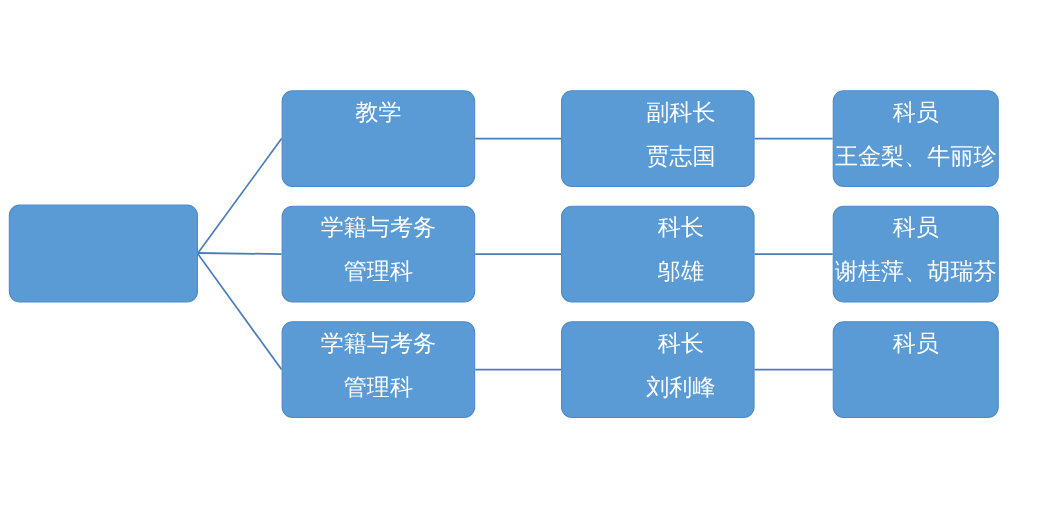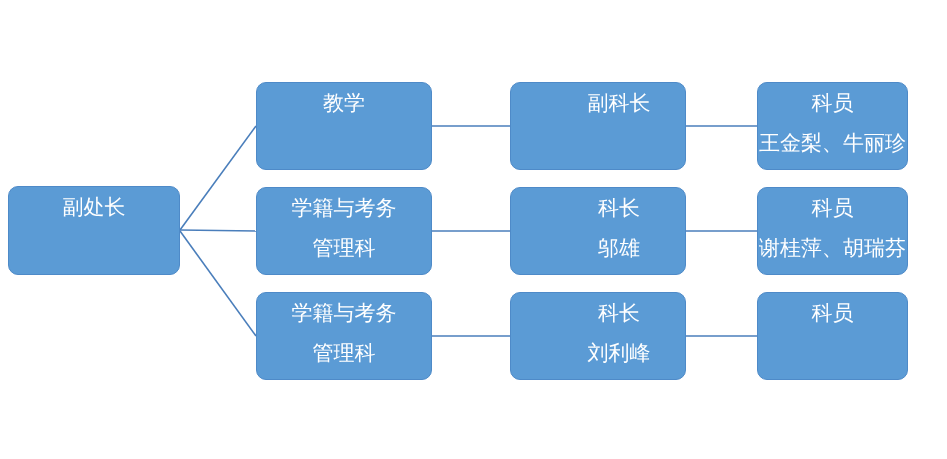--- a/index.html
+++ b/index.html
@@ -70,28 +70,28 @@
     <line class="connector" x1="432" y1="126" x2="510" y2="126"></line>
     <line class="connector" x1="432" y1="231" x2="510" y2="231"></line>
     <line class="connector" x1="432" y1="336" x2="510" y2="336"></line>
 
     <line class="connector" x1="686" y1="126" x2="757" y2="126"></line>
     <line class="connector" x1="686" y1="231" x2="757" y2="231"></line>
     <line class="connector" x1="686" y1="336" x2="757" y2="336"></line>
   </svg>
 
   <div class="node root">
-    <span>副处长</span>
   </div>
 
   <div class="node col1 row0">
     <span>教学</span>
   </div>
   <div class="node col2 row0">
     <span>副科长</span>
+    <span>贾志国</span>
   </div>
   <div class="node col3 row0">
     <span>科员</span>
     <span>王金梨、牛丽珍</span>
   </div>
 
   <div class="node col1 row1">
     <span>学籍与考务</span>
     <span>管理科</span>
   </div>

